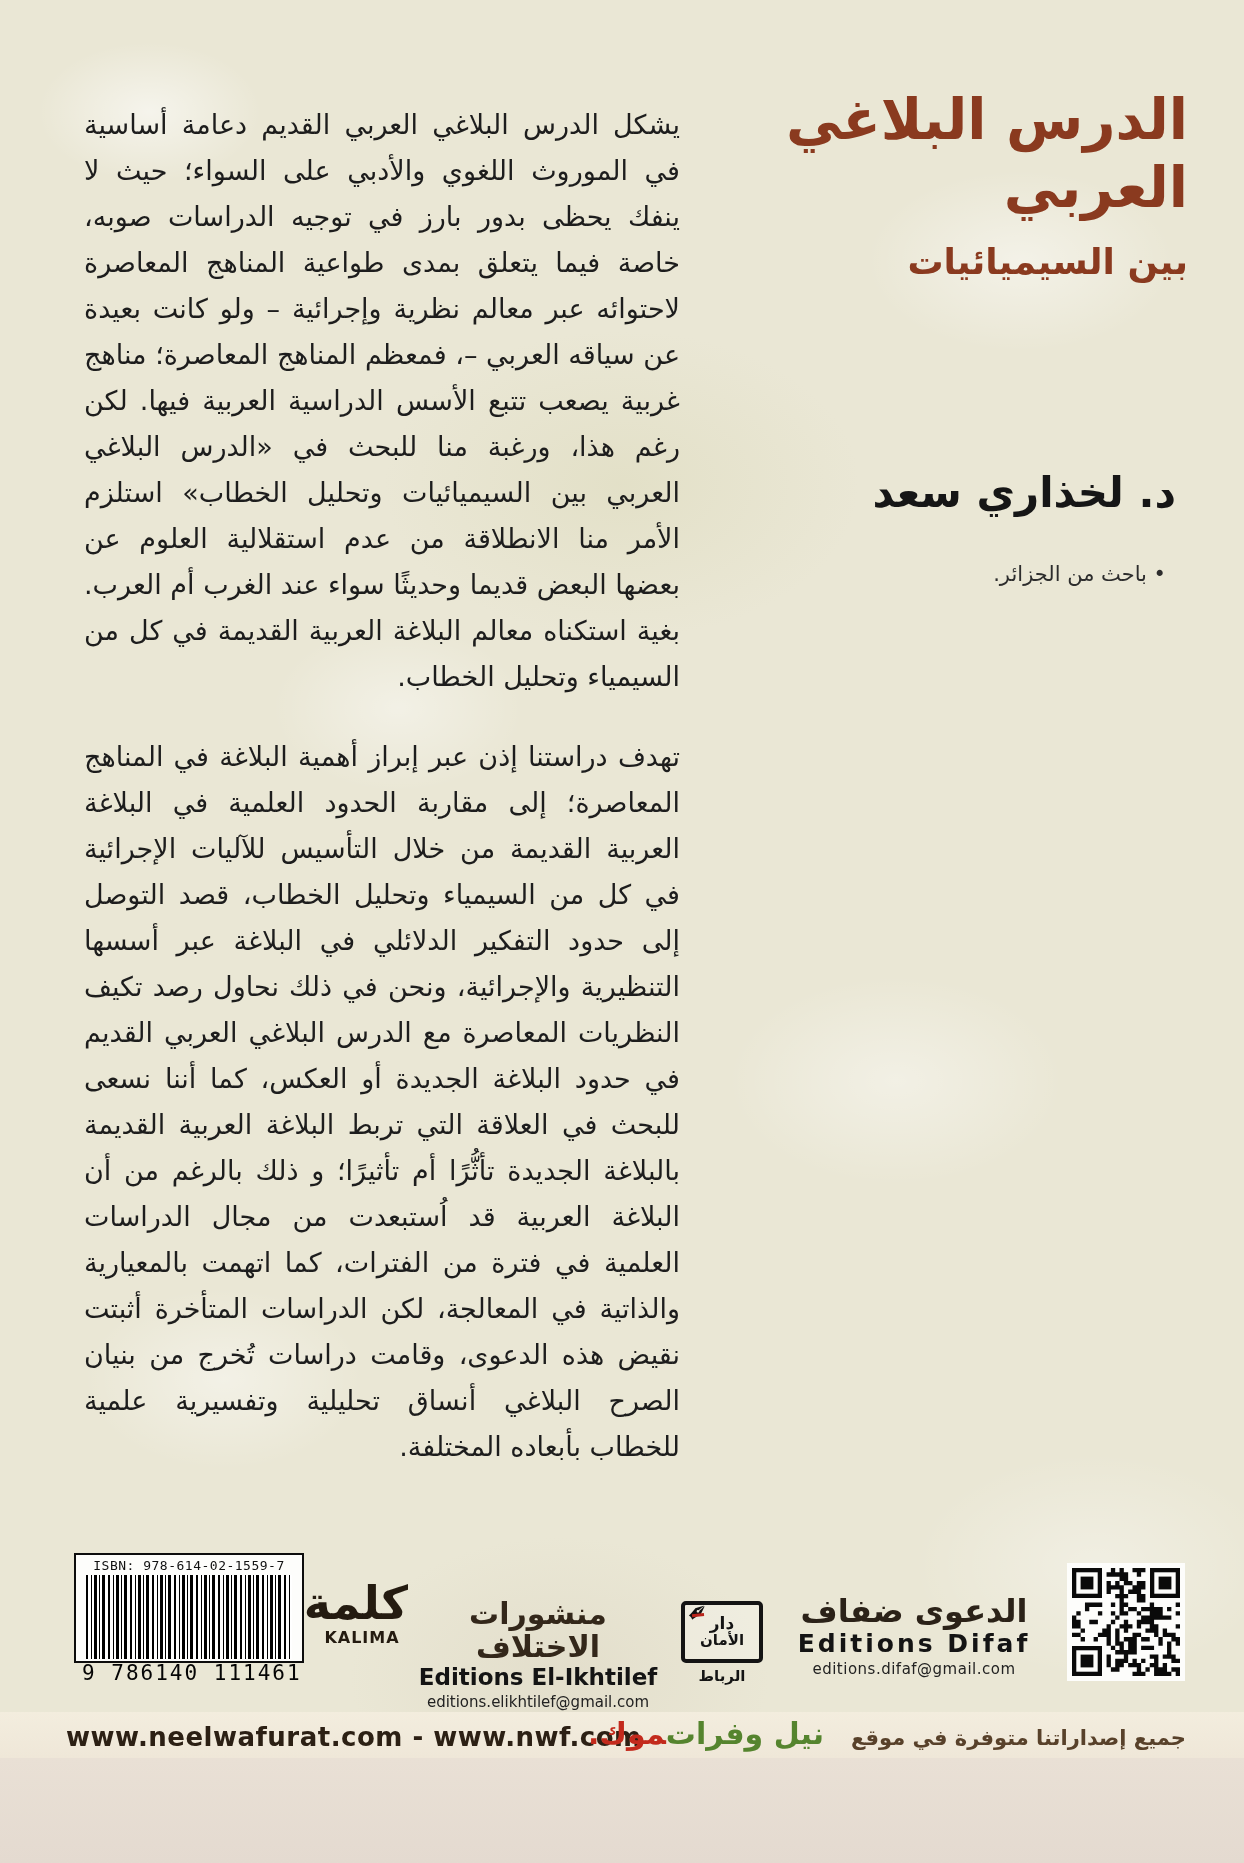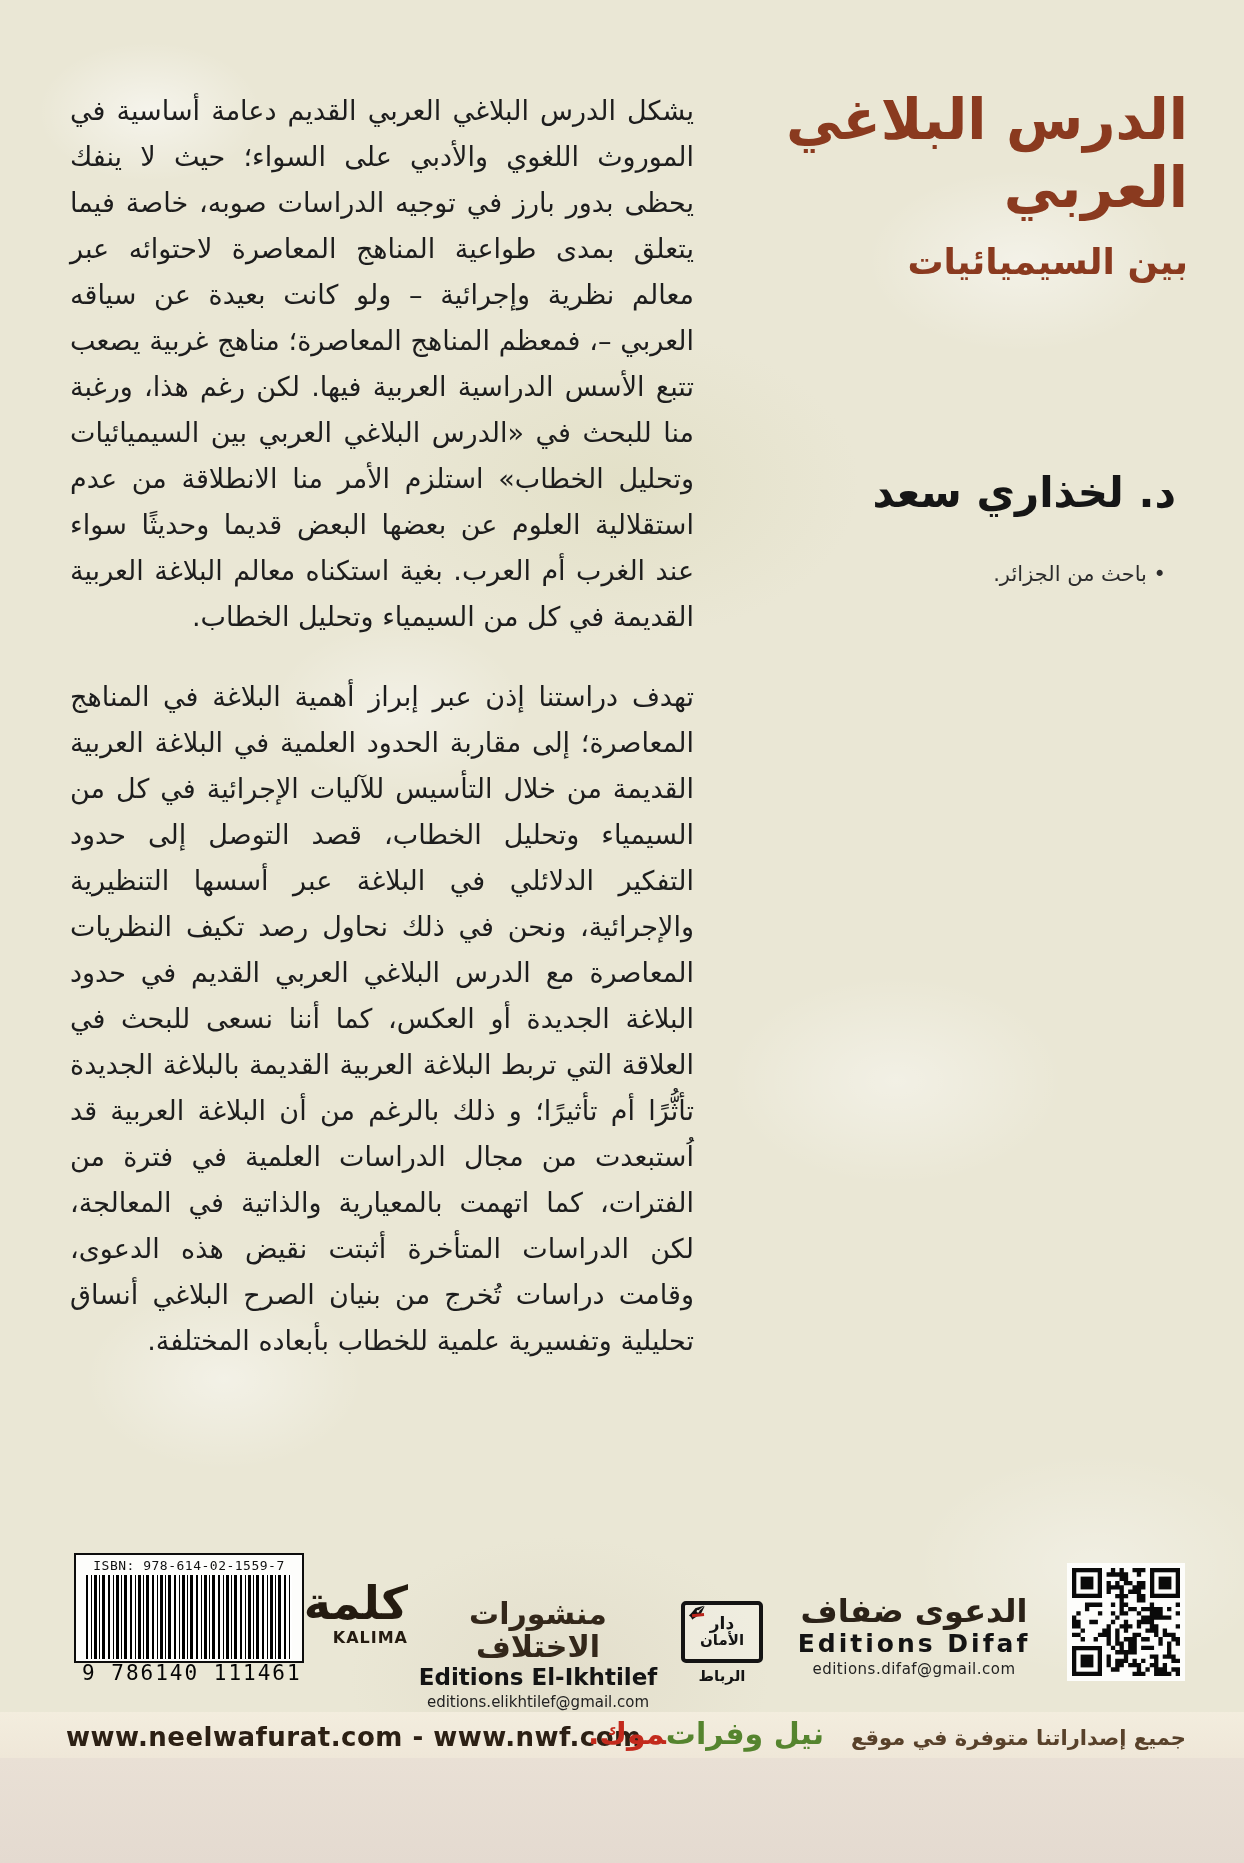--- a/index.html
+++ b/index.html
@@ -45,21 +45,21 @@
     position:absolute;top:562px;right:78px;width:448px;
     direction:rtl;text-align:right;
     color:#2d2d2d;font-size:21px;
   }
   
   .blurb{
     position:absolute;top:84px;left:66px;width:632px;
     direction:rtl;text-align:justify;text-align-last:right;
     color:#1d1d1d;font-size:27px;line-height:46px;
   }
-  .blurb p{margin:4px;}
+  .blurb p{margin:18px;}
   .blurb p + p{margin-top:34px;}
   
   .barcode-box{
     position:absolute;left:74px;top:1553px;width:230px;height:110px;
     background:#fdfdfb;border:2px solid #0d0d0d;
     box-sizing:border-box;padding:3px 6px 2px 6px;
     text-align:center;
   }
   .isbn-label{
     font-family:"DejaVu Sans Mono",monospace;
@@ -76,21 +76,21 @@
   }
   .isbn-digits{
     font-family:"DejaVu Sans Mono",monospace;
     font-size:21px;color:#050505;letter-spacing:2px;margin-top:2px;white-space:nowrap;
   }
   .kalima{
     position:absolute;left:316px;top:1582px;width:92px;
     text-align:center;color:#241b10;direction:rtl;
   }
   .kalima-ar{font-size:46px;font-weight:bold;line-height:.95;}
-  .kalima-en{font-size:16px;font-weight:bold;letter-spacing:1px;direction:ltr;margin-top:2px;text-align:right;}
+  .kalima-en{font-size:16px;font-weight:bold;letter-spacing:1px;direction:ltr;margin-top:2px;}
   .ikhtilef{
     position:absolute;left:416px;top:1597px;width:244px;text-align:center;
   }
   .ikhtilef-ar{direction:rtl;font-size:30px;font-weight:bold;color:#33271a;line-height:1.1;}
   .ikhtilef-en{font-size:23px;font-weight:bold;color:#141414;margin-top:1px;}
   .ikhtilef-email{font-size:15px;color:#222;margin-top:3px;}
   .dar-alaman{
     position:absolute;left:676px;top:1601px;width:92px;text-align:center;
   }
   .dar-box{

